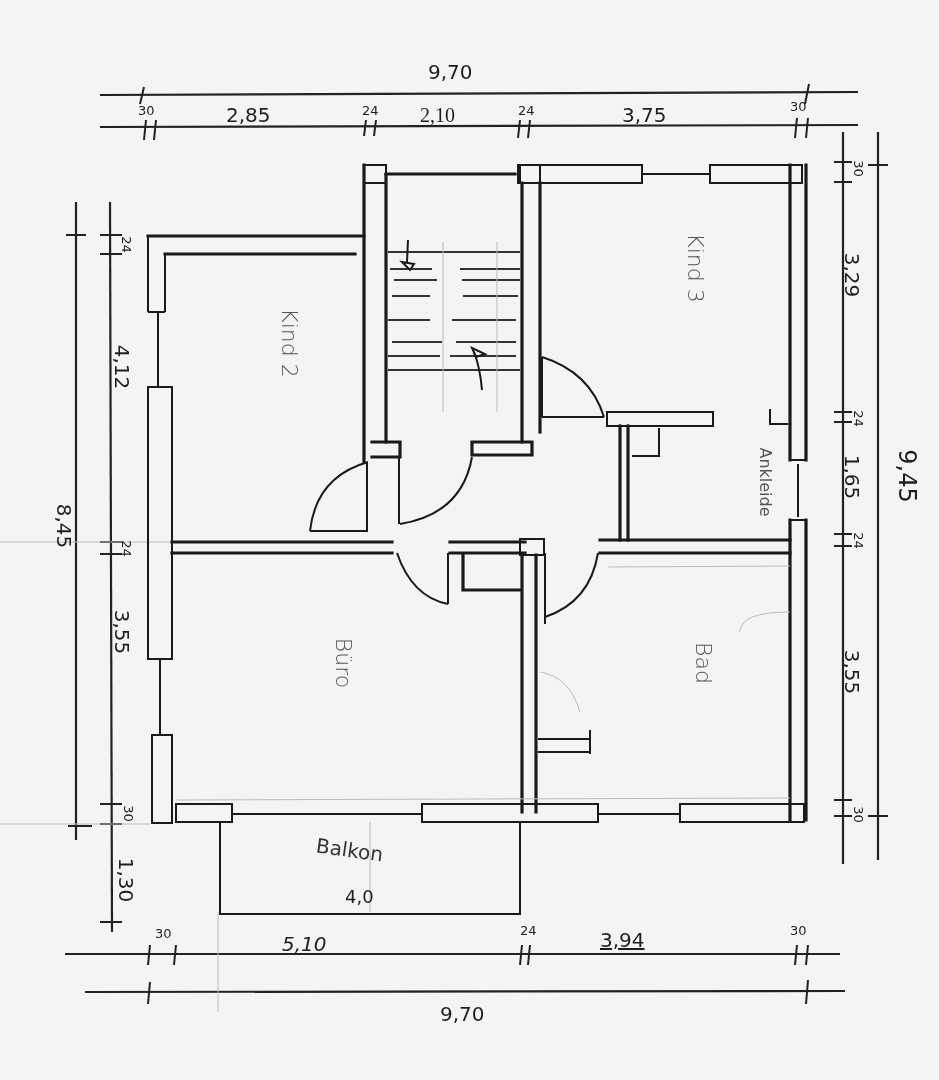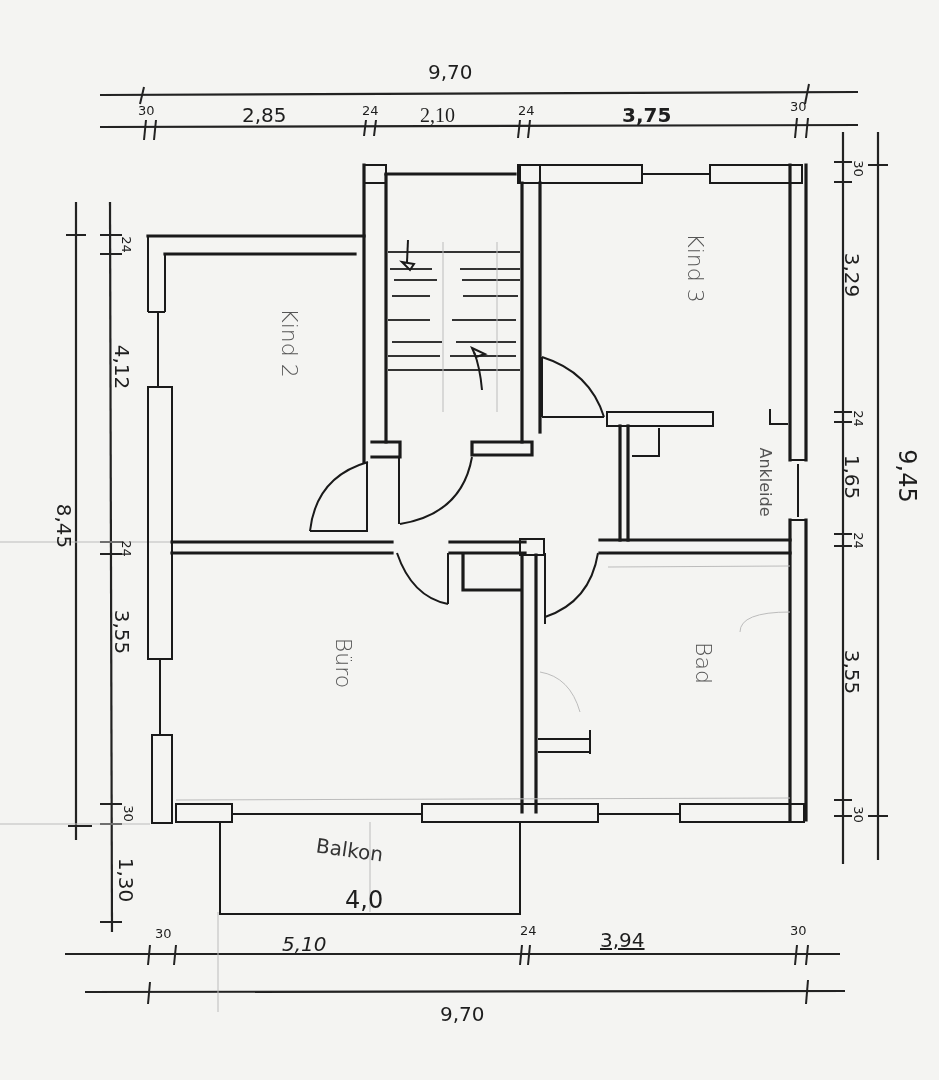--- a/index.html
+++ b/index.html
@@ -216,25 +216,25 @@
       <line class="wall-thin" x1="538" y1="727" x2="590" y2="727"></line>
       <line class="wall-thin" x1="538" y1="740" x2="590" y2="740"></line>
       <line class="wall-thin" x1="590" y1="718" x2="590" y2="742"></line>
       <path class="faint" d="M740,620 Q740,600 790,600"></path>
       <path class="faint" d="M540,660 Q570,665 580,700"></path>
     </g>
   </svg>
 
   <div class="lbl dimtxt" style="left:428px;top:50px;">9,70</div>
   <div class="lbl dimsm" style="left:138px;top:92px;">30</div>
-  <div class="lbl dimtxt" style="left:226px;top:93px;margin-left:16px;">2,85</div>
+  <div class="lbl dimtxt" style="left:226px;top:93px;">2,85</div>
   <div class="lbl dimsm" style="left:362px;top:92px;">24</div>
   <div class="lbl dimtxt" style="left:420px;top:93px;font-family:Liberation Serif, serif;">2,10</div>
   <div class="lbl dimsm" style="left:518px;top:92px;">24</div>
-  <div class="lbl dimtxt" style="left:622px;top:93px;font-weight:bold;">3,75</div>
+  <div class="lbl dimtxt" style="left:622px;top:93px;">3,75</div>
   <div class="lbl dimsm" style="left:790px;top:88px;">30</div>
 
   <div class="lbl dimsm" style="left:155px;top:915px;">30</div>
   <div class="lbl dimtxt" style="left:282px;top:922px;font-style:italic;">5,10</div>
   <div class="lbl dimsm" style="left:520px;top:912px;">24</div>
   <div class="lbl dimtxt" style="left:600px;top:918px;text-decoration:underline;">3,94</div>
   <div class="lbl dimsm" style="left:790px;top:912px;">30</div>
   <div class="lbl dimtxt" style="left:440px;top:992px;">9,70</div>
 
   <div class="lbl dimsm rot90" style="left:118px;top:226px;">24</div>
@@ -253,15 +253,15 @@
   <div class="lbl dimtxt rot90" style="left:830px;top:650px;">3,55</div>
   <div class="lbl dimsm rot90" style="left:850px;top:796px;">30</div>
   <div class="lbl dimtxt rot90" style="left:880px;top:452px;font-size:24px;">9,45</div>
 
   <div class="lbl room rot90" style="left:254px;top:320px;">Kind 2</div>
   <div class="lbl room rot90" style="left:660px;top:245px;">Kind 3</div>
   <div class="lbl room rot90" style="left:318px;top:640px;">Büro</div>
   <div class="lbl room rot90" style="left:682px;top:640px;">Bad</div>
   <div class="lbl rot90" style="left:730px;top:462px;font-size:16px;color:#555;">Ankleide</div>
   <div class="lbl" style="left:316px;top:828px;font-size:20px;color:#333;transform:rotate(8deg);">Balkon</div>
-  <div class="lbl dimtxt" style="left:345px;top:876px;font-size:24px;">4,0</div>
+  <div class="lbl dimtxt" style="left:345px;top:876px;font-size:18px;">4,0</div>
 
 </div>
 
 </body></html>

